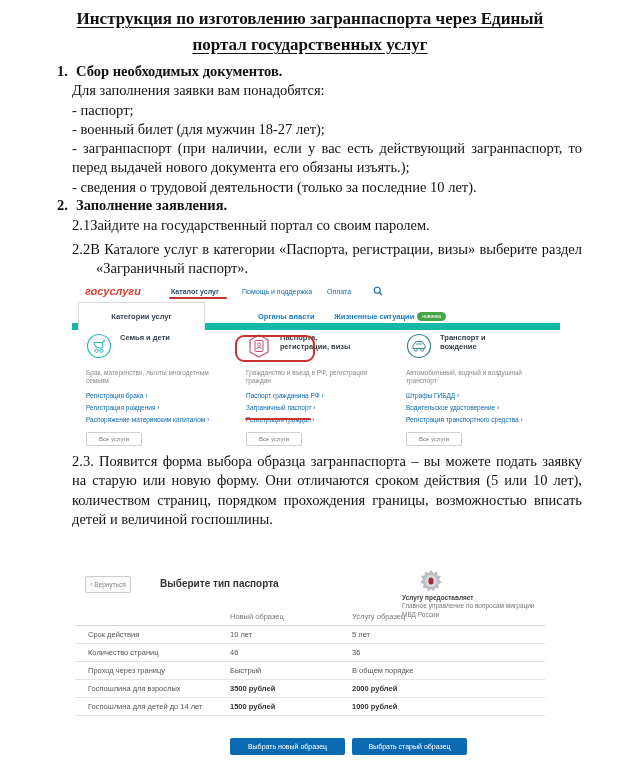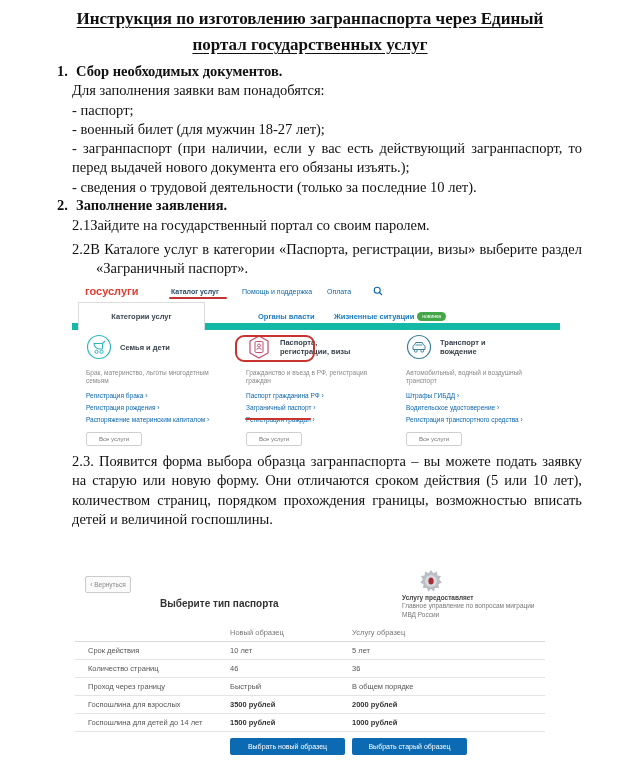--- a/index.html
+++ b/index.html
@@ -15,62 +15,62 @@
   .sec { position:absolute; left:72px; width:510px; font-size:14.5px; line-height:19.3px; }
   .num { position:absolute; left:-15px; top:0; font-weight:bold; }
   .sec-head { position:relative; font-weight:bold; padding-left:4px; }
   .just { text-align:justify; }
   .hang { padding-left:24px; text-indent:-24px; margin-top:4px; }
   .p21 { margin-top:1px; }
   
   .shot { position:absolute; left:72px; width:488px; font-family:"Liberation Sans", sans-serif; }
   
   #shot1 { top:283px; height:165px; }
-  .gu-logo { position:absolute; left:13px; top:2px; font-size:11px; font-weight:bold; color:#e13d2f; }
+  .gu-logo { position:absolute; left:13px; top:2px; font-size:11px; font-weight:bold; color:#e13d2f;font-style:italic; }
   .gu-nav a { position:absolute; top:5px; font-size:7px; color:#0b66ad; text-decoration:none; }
   .gu-nav .n0 { left:99px; color:#2a4a68; font-weight:bold; }
   .gu-nav .n1 { left:170px; } .gu-nav .n2 { left:255px; }
   .nav-underline { position:absolute; left:97px; top:14px; width:58px; height:2px; background:#c23430; border-radius:1px; }
   .gu-search { position:absolute; left:301px; top:3px; width:10px; height:10px; cursor:pointer; }
   .tabrow { position:absolute; left:0; top:19px; width:488px; height:28px; border-bottom:7px solid #14b8a6; }
   .tab-active { position:absolute; left:6px; top:0; width:127px; height:28px; background:#fff;
     border:1px solid #dcdcdc; border-bottom:none; display:flex; align-items:center; justify-content:center;
     font-size:7.5px; font-weight:bold; color:#3a4653; }
   .tab { position:absolute; top:0; height:28px; display:flex; align-items:center; gap:3px;
     font-size:7.5px; font-weight:bold; color:#1a7ac2; }
   .tab.t1 { left:186px; } .tab.t2 { left:262px; }
   .badge { display:inline-block; background:#45a648; color:#fff; font-size:5px; line-height:9px;
     padding:0 5px; border-radius:5px; font-weight:normal; }
   .card { position:absolute; top:50px; width:152px; }
   .card.c0 { left:14px; } .card.c1 { left:174px; } .card.c2 { left:334px; }
-  .card-head { display:flex; gap:8px; align-items:center; min-height:28px; cursor:pointer; }
+  .card-head { display:flex; gap:8px; align-items:flex-start; min-height:28px; cursor:pointer; }
   .card-title { font-size:7.5px; line-height:9px; font-weight:bold; color:#37414b; width:84px; }
   .card-desc { margin-top:8px; font-size:6.5px; line-height:8px; color:#8a8a8a; width:140px; }
   .card-links { margin-top:5px; }
   .card-links a { display:block; font-size:6.5px; line-height:12px; color:#0b66ad; text-decoration:none; }
   .all-btn { margin-top:6px; width:56px; height:14px; background:#fff; border:1px solid #d0d0d0;
     border-radius:2px; font-size:6px; color:#777; display:flex; align-items:center; justify-content:center; cursor:pointer; }
   .ann-rect { position:absolute; left:163px; top:52px; width:80px; height:27px;
     border:2px solid #c8332e; border-radius:9px; pointer-events:none; }
   .ann-line { position:absolute; left:173px; top:135px; width:66px; height:2px; background:#c8332e; border-radius:1px; }
   
   #p23 { top:452px; }
   
   #svc-title { top:533px; display:flex; align-items:center; gap:10px; color:#8d8d8d; font-size:15px; }
   
   #shot2 { top:570px; height:193px; color:#555; }
   .back-btn { position:absolute; left:13px; top:6px; width:46px; height:17px; border:1px solid #ccc;
     border-radius:2px; background:#fafafa; font-size:6.5px; color:#888; display:flex; align-items:center;
     justify-content:center; cursor:pointer; }
-  .shot2-head { position:absolute; left:88px; top:8px; font-size:10px; font-weight:bold; color:#333;margin-top:20px; }
+  .shot2-head { position:absolute; left:88px; top:8px; font-size:10px; font-weight:bold; color:#333; }
   .provider { position:absolute; left:330px; top:0; width:150px; }
   .provider .emblem { margin-left:18px; }
   .prov-label { font-size:6.5px; font-weight:bold; color:#444; margin-top:2px; }
   .prov-name { font-size:6.5px; line-height:9px; color:#777; width:140px; }
-  .ptable { position:absolute; left:3px; top:54px; width:470px; font-size:7.5px; }
+  .ptable { position:absolute; left:3px; top:38px; width:470px; font-size:7.5px; }
   .t-row { display:flex; align-items:center; height:18px; border-bottom:1px solid #e4e4e4; }
   .t-row.head { color:#777; border-bottom:1px solid #d9d9d9; }
   .cl { width:155px; padding-left:13px; color:#555; }
   .cn { width:122px; } .co { flex:1; }
   .t-row.price .cn, .t-row.price .co { font-weight:bold; color:#333; }
   .sel-btns { position:absolute; top:168px; left:3px; width:470px; }
   .sel-btn { position:absolute; top:0; width:115px; height:17px; background:#0c6ab2; color:#fff;
     border:none; border-radius:2px; font-size:7px; font-family:"Liberation Sans",sans-serif; cursor:pointer; }
   .sel-btn.b0 { left:155px; } .sel-btn.b1 { left:277px; }
   svg { display:block; }

